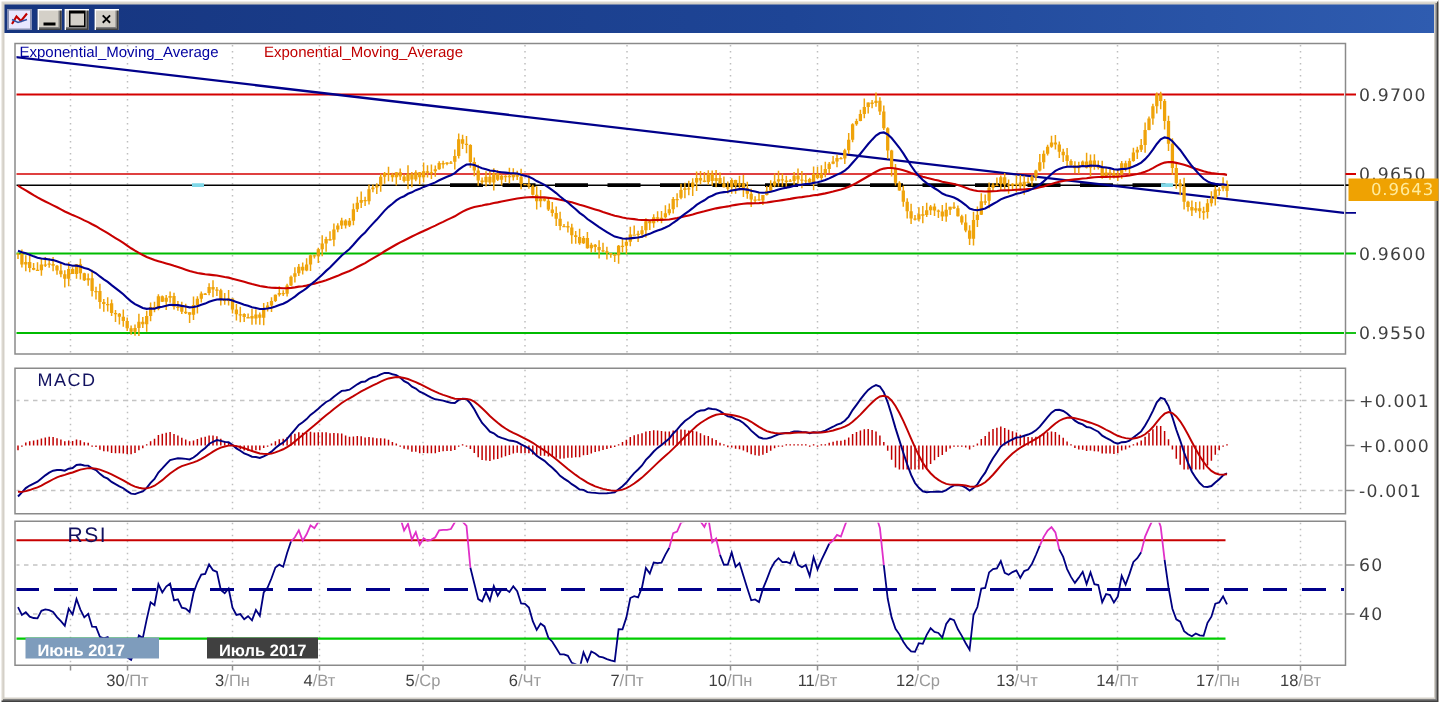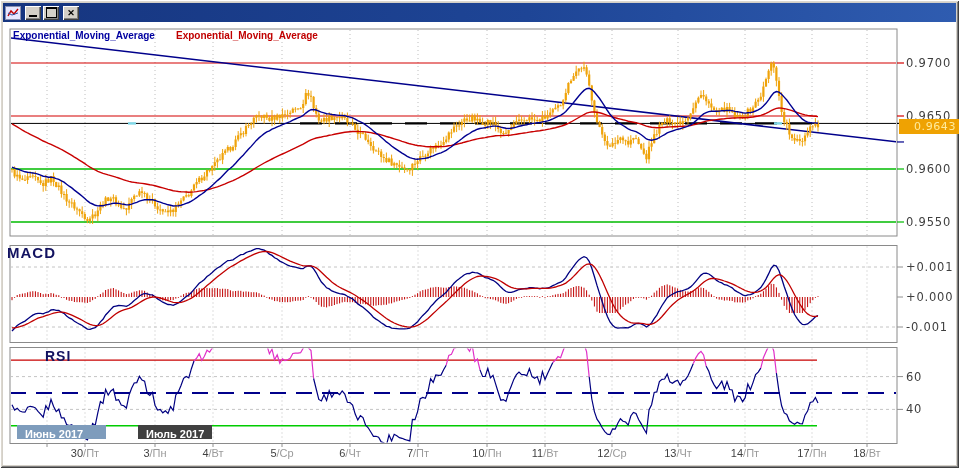--- a/index.html
+++ b/index.html
@@ -17,24 +17,24 @@
     letter-spacing:.2px;flex:1 1 auto;overflow:hidden;}
   .winbtns{display:flex;gap:2px;flex:0 0 auto;align-items:center;}
   .winbtn{width:16px;height:14px;background:#D4D0C8;display:flex;align-items:center;justify-content:center;
     box-shadow:inset 1px 1px 0 #ffffff, inset -1px -1px 0 #404040, inset -2px -2px 0 #808080;
     font-size:9px;font-weight:bold;color:#000;cursor:default;}
   .winbtn .minbar{width:8px;height:2px;background:#000;margin-top:7px;}
   .winbtn .maxbox{width:9px;height:8px;border:1px solid #000;border-top-width:2px;}
   .winbtn.close{margin-left:2px;}
   .content{position:relative;width:953px;height:443px;background:#ffffff;}
   .content svg{position:absolute;left:0;top:0;}
-  .ov{position:absolute;font-size:10px;font-weight:bold;line-height:12px;white-space:nowrap;}
+  .ov{position:absolute;font-size:10px;font-weight:normal;line-height:12px;white-space:nowrap;}
   .ema-fast{left:10px;top:8px;color:#0000A0;}
   .ema-slow{left:173px;top:8px;color:#C00000;}
-  .macd-lbl{left:4px;top:225px;color:#121260;letter-spacing:1px;font-size:15px;}
+  .macd-lbl{left:22px;top:225px;color:#121260;letter-spacing:1px;font-size:12px;}
   .rsi-lbl{left:10px;top:328px;color:#121260;letter-spacing:1px;font-size:14px;padding-left:32px;}
   .monthbox{position:absolute;top:403px;height:14px;box-sizing:border-box;
     color:#ffffff;font-weight:bold;font-size:11px;line-height:18px;padding-left:8px;}
   .month-june{left:14px;width:89px;}
   .month-july{left:135px;width:74px;}
   .price-tag{position:absolute;left:896px;top:97px;width:72px;height:15px;
     font-size:11px;line-height:15px;text-align:center;letter-spacing:.6px;
     font-family:"DejaVu Sans",sans-serif;}
 </style>
 </head>

